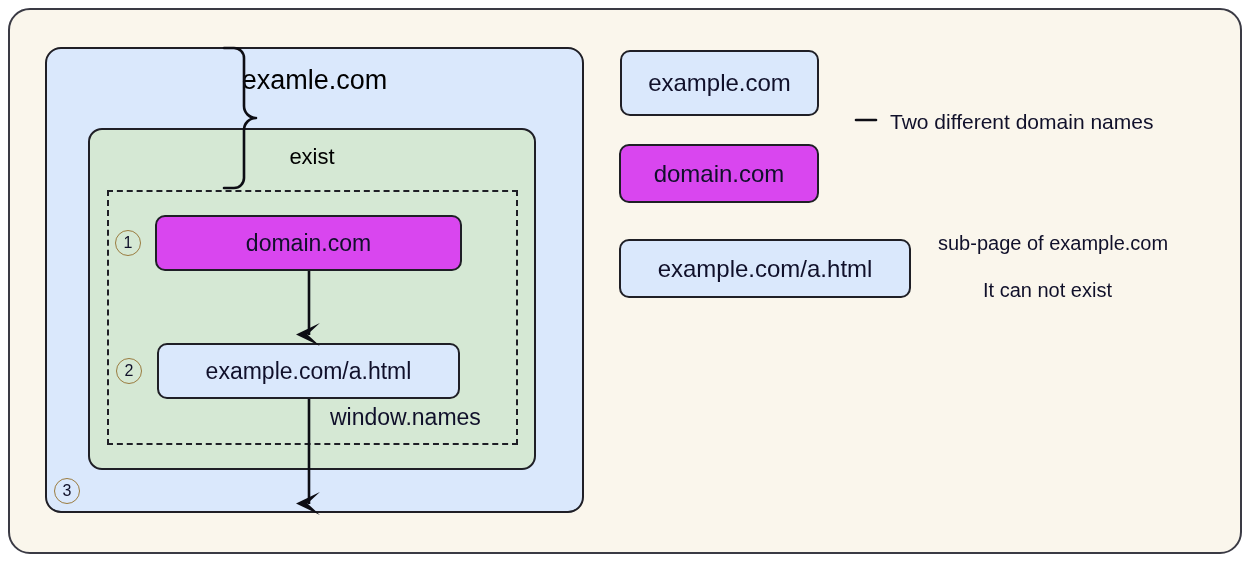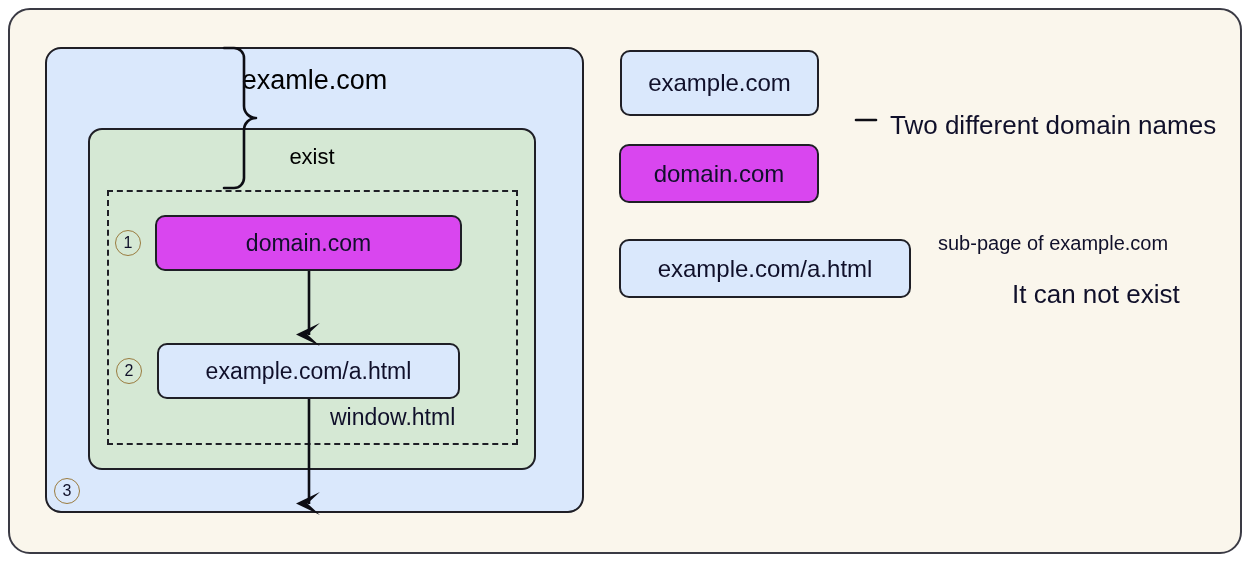--- a/index.html
+++ b/index.html
@@ -180,50 +180,50 @@
 
   
   .annot {
     position: absolute;
     color: #10102a;
     white-space: nowrap;
   }
   .annot-two-domains {
     left: 890px;
     top: 110px;
-    font-size: 26px;
+    font-size: 21px;
   }
   .annot-subpage {
     left: 938px;
     top: 232px;
     font-size: 20px;
   }
   .annot-cannot {
-    left: 1012px;
+    left: 983px;
     top: 279px;
-    font-size: 26px;
+    font-size: 20px;
   }
 </style>
 </head>
 <body>
 
 <div id="stage">
 
   <div class="box outer-frame"></div>
 
   <div class="box blue-frame">
     <div class="frame-title title-examle">examle.com</div>
   </div>
 
   <div class="box green-frame">
     <div class="frame-title title-iframe">exist</div>
   </div>
 
   <div class="dashed-frame"></div>
-  <div class="window-name">window.html</div>
+  <div class="window-name">window.names</div>
 
   <div class="node purple node-domain-inner">domain.com</div>
 
   <div class="node blue node-ahtml-inner">example.com/a.html</div>
 
   <div class="circle-marker marker-1">1</div>
   <div class="circle-marker marker-2">2</div>
   <div class="circle-marker marker-3">3</div>
 
   <svg class="arrow-svg" viewBox="0 0 1250 562" xmlns="http://www.w3.org/2000/svg">

